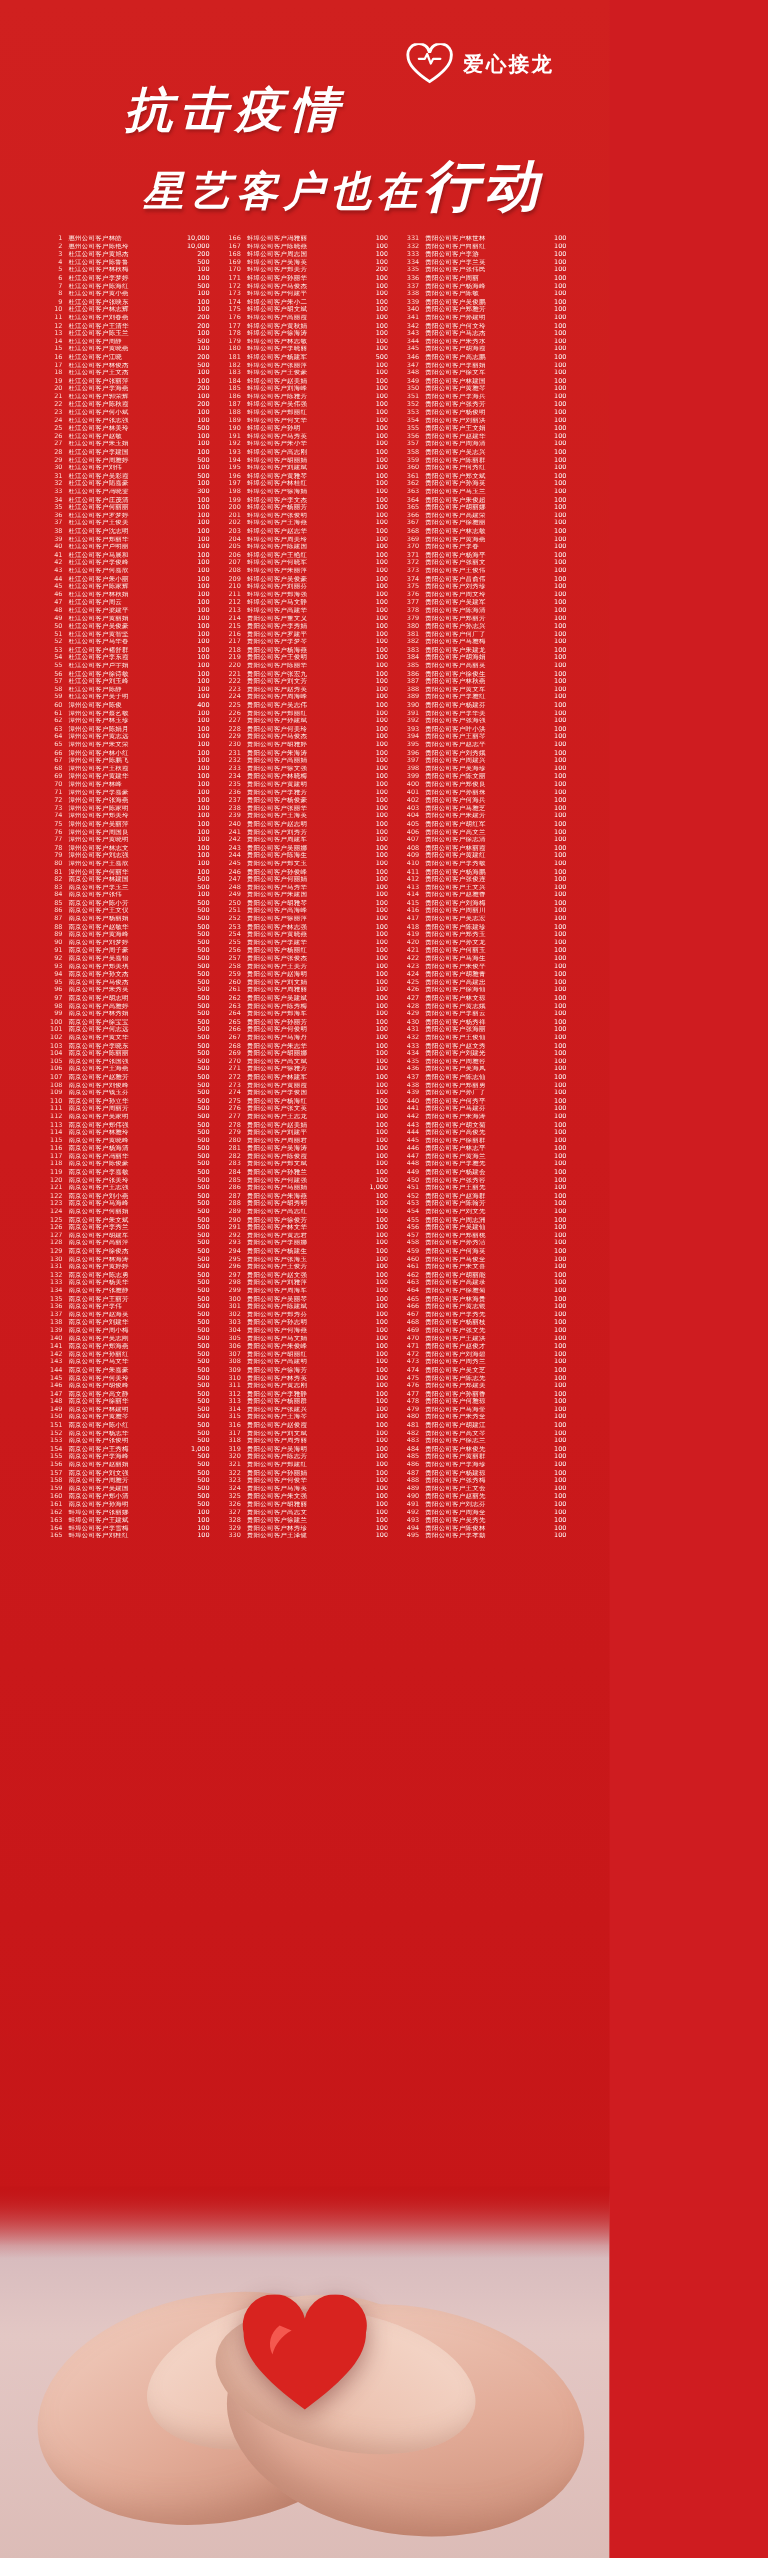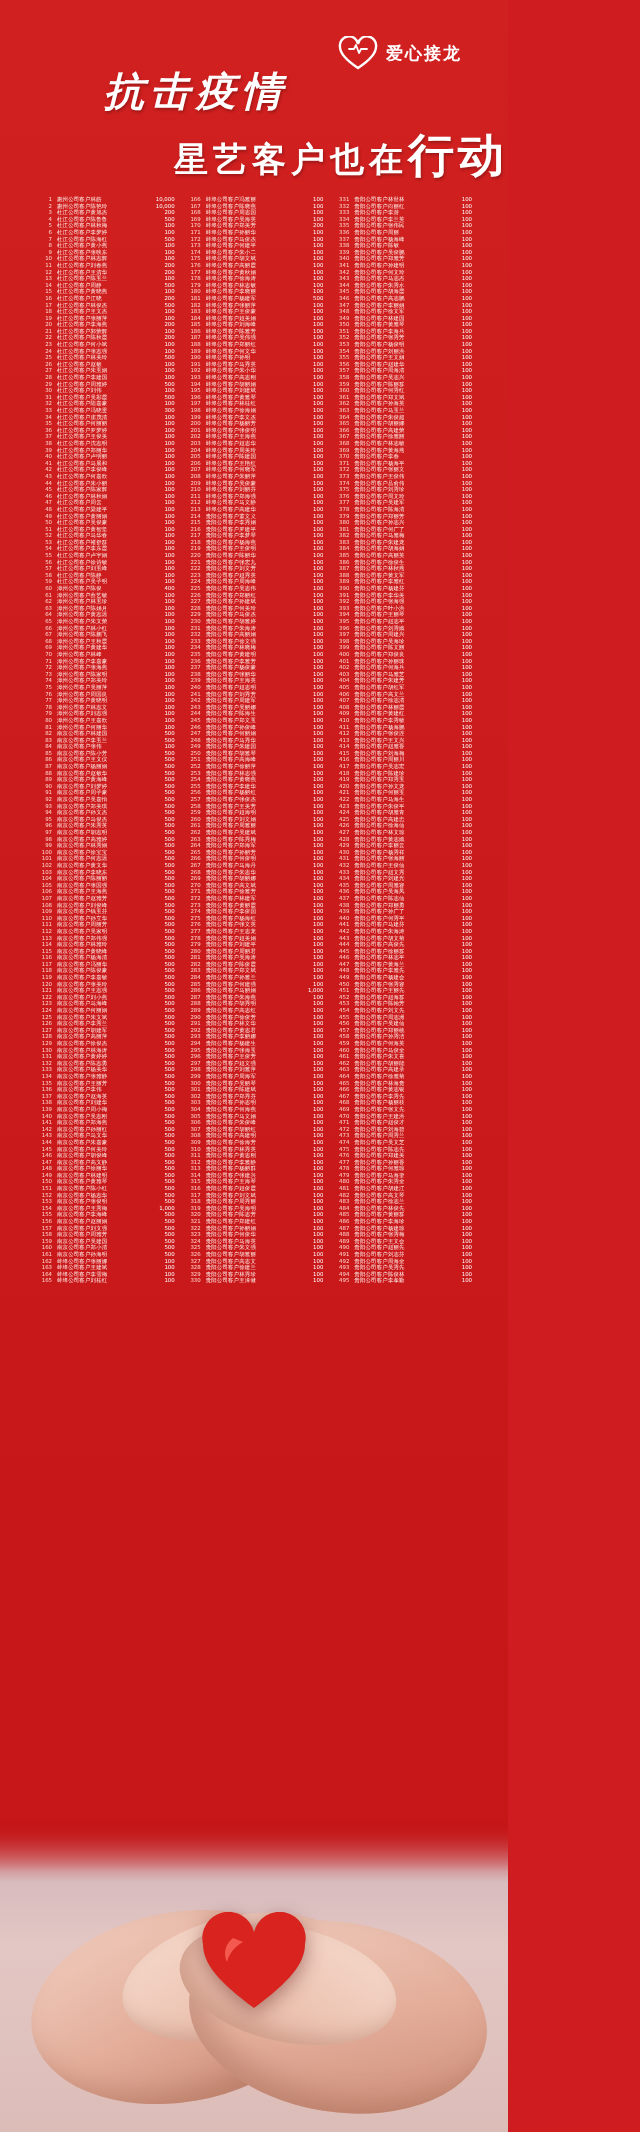--- a/index.html
+++ b/index.html
@@ -48,23 +48,23 @@
     letter-spacing:6px;
     font-style:italic;
     text-shadow:1px 2px 3px rgba(0,0,0,.25);
     margin-left:-120px;
   }
   .headline .l2{
     margin-top:6px;
     font-size:34px;
     font-weight:bold;
     letter-spacing:5px;
+    font-style:italic;
     text-shadow:1px 2px 3px rgba(0,0,0,.25);
     margin-left:60px;
-    text-align:right;
   }
   .headline .l2 .big{
     font-size:46px;
     letter-spacing:4px;
   }
   .unit{
     position:absolute;
     top:168px;
     left:0;right:0;
     text-align:center;

